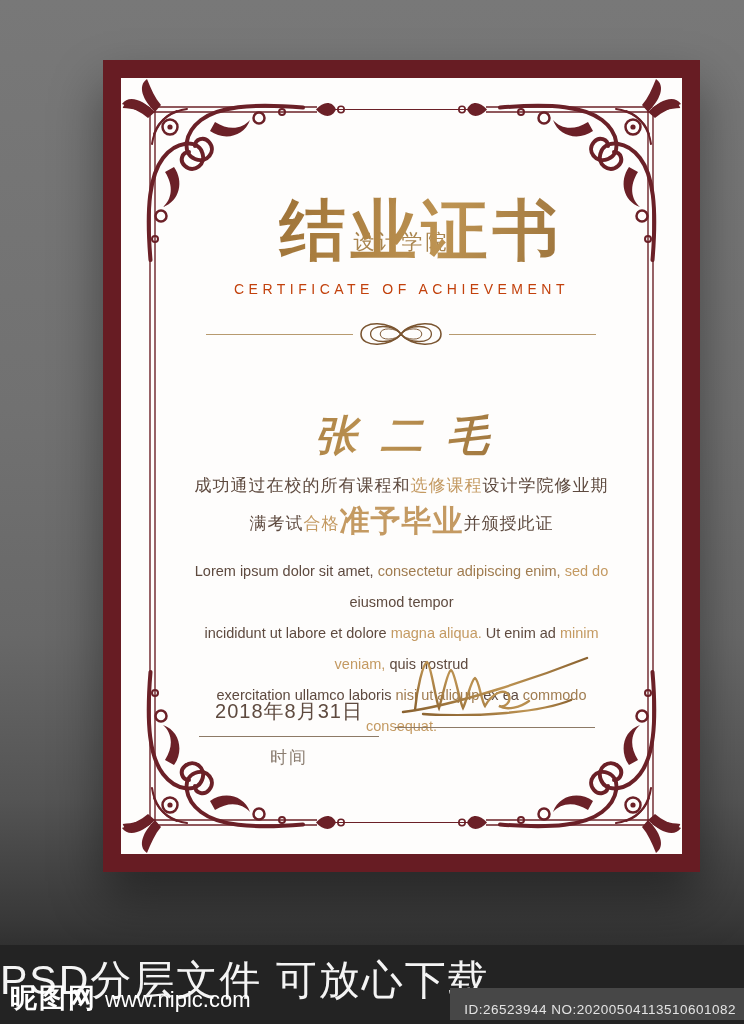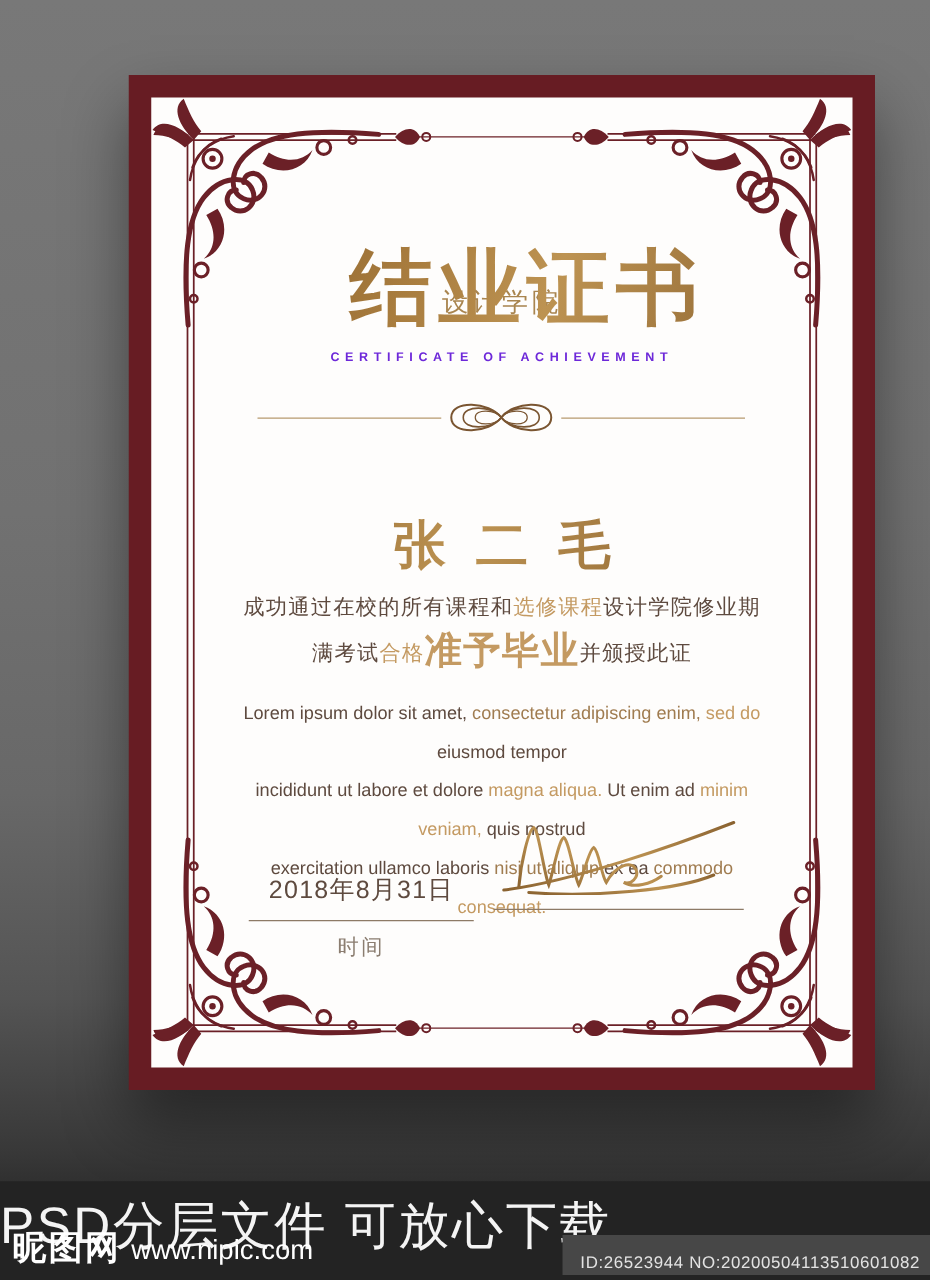--- a/index.html
+++ b/index.html
@@ -9,27 +9,27 @@
   
   .cert-frame{position:absolute;left:103px;top:60px;width:597px;height:812px;
     background:#671c23;box-shadow:0 26px 48px rgba(0,0,0,.42);}
   .cert-paper{position:absolute;left:18px;top:18px;width:561px;height:776px;background:#fefdfc;}
   .border-svg{position:absolute;left:0;top:0;}
   .content-block{position:absolute;left:0;width:561px;text-align:center;}
   .school{top:150px;font-size:21px;letter-spacing:3px;color:#a9854f;}
   .main-title{top:108px;font-size:66px;font-weight:700;letter-spacing:5px;
     background:linear-gradient(110deg,#7c5526 0%,#a87c3e 35%,#bd9352 55%,#8a6230 90%);
     -webkit-background-clip:text;background-clip:text;color:transparent;padding-left:20px;}
-  .subtitle{top:203px;font-size:10px;font-weight:700;letter-spacing:4.5px;color:#6d28d9;}
+  .subtitle{top:203px;font-size:14px;font-weight:400;letter-spacing:4.5px;color:#c2410c;}
   .divider{top:236px;left:85px;width:390px;display:flex;align-items:center;position:absolute;}
   .divider .rule{flex:1;height:1px;background:#b79a6f;}
   .recipient{top:330px;font-size:42px;font-weight:700;letter-spacing:24px;text-indent:24px;
     font-family:"DejaVu Serif",serif;
     background:linear-gradient(105deg,#7d5524 0%,#bd9352 45%,#8a6230 85%);
-    -webkit-background-clip:text;background-clip:text;color:transparent;}
+    -webkit-background-clip:text;background-clip:text;color:transparent;font-style:italic;}
   .award1{top:396px;font-size:17px;letter-spacing:1px;}
   .award2{top:424px;font-size:17px;letter-spacing:1px;line-height:38px;}
   .lorem{top:478px;left:60px;width:441px;font-size:14.5px;line-height:31px;position:absolute;text-align:center;}
   .seg.dark{color:#5e4a3f;margin-top:48px;}
   .seg.gold{color:#c49a62;}
   .seg.mid{color:#a07c50;}
   .seg.big{font-size:30px;font-weight:700;vertical-align:-2px;}
   .foot-col{position:absolute;text-align:center;}
   .date-col{left:78px;top:620px;width:180px;}
   .sign-col{left:274px;top:572px;width:200px;}

